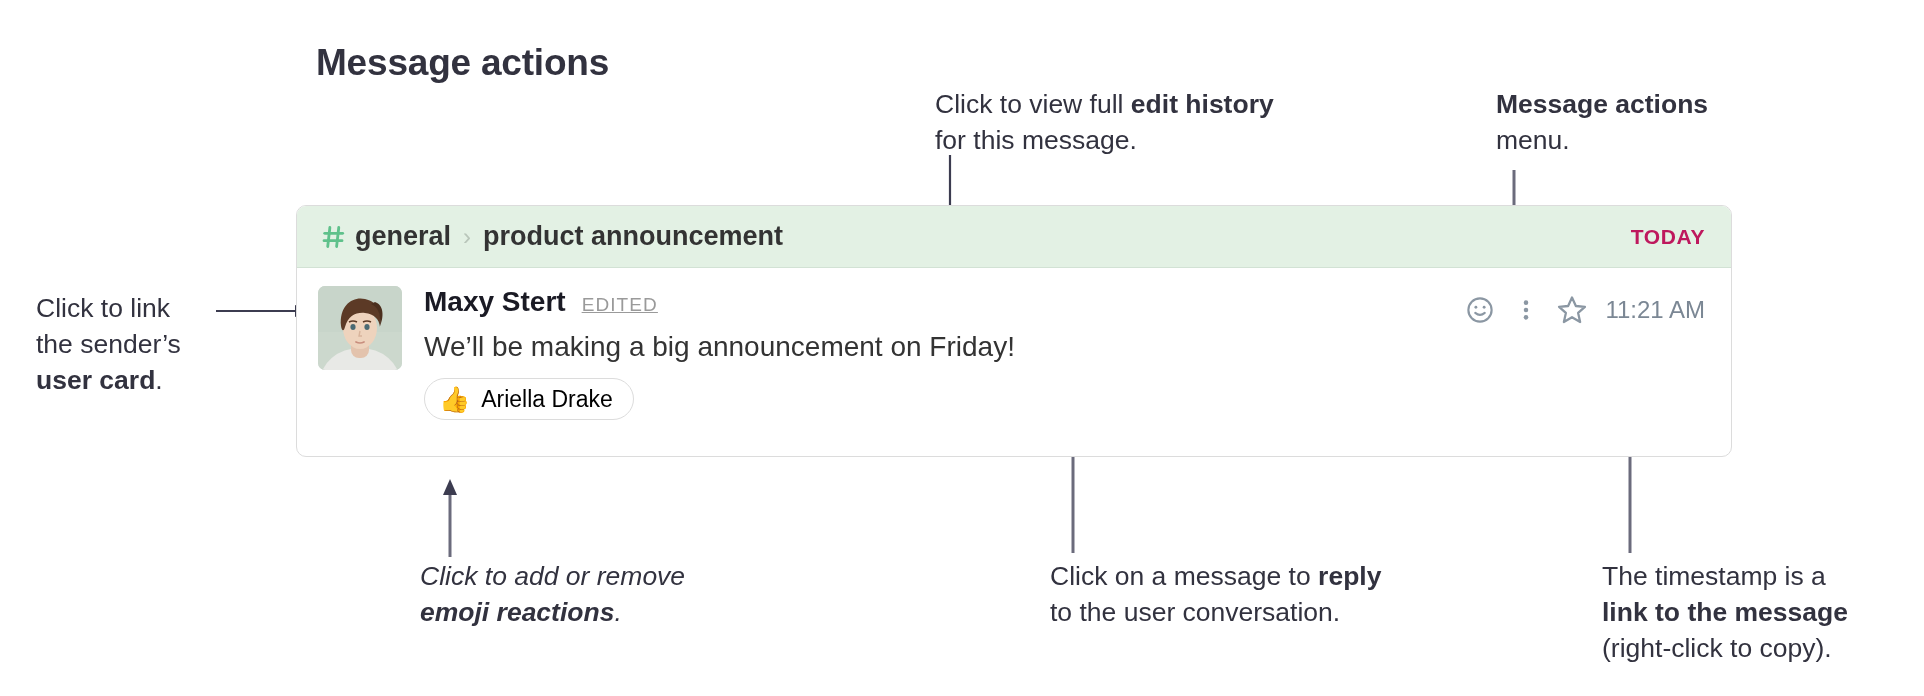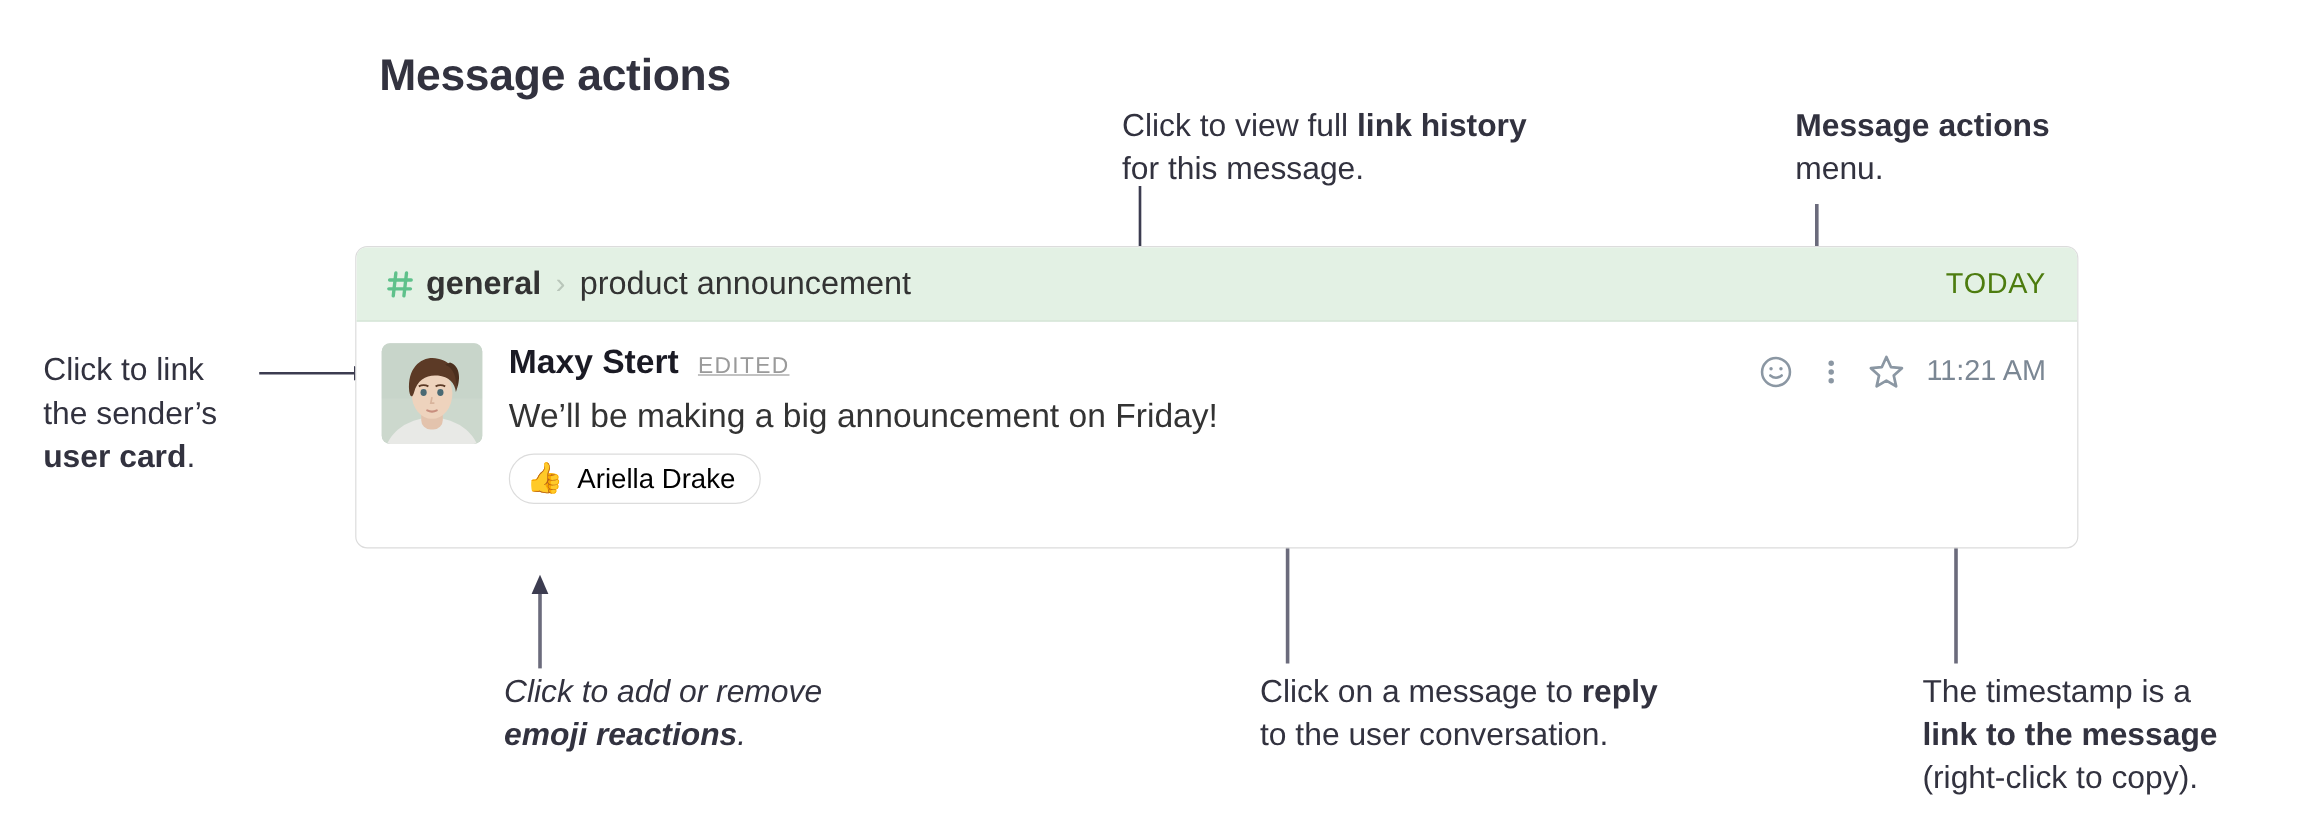--- a/index.html
+++ b/index.html
@@ -102,30 +102,30 @@
   }
   .breadcrumb-sep {
     margin: 0 12px;
     color: #b9c6ba;
     font-size: 24px;
     font-weight: 400;
     line-height: 1;
   }
   .topic-name {
     font-size: 27px;
-    font-weight: 400;
+    font-weight: 700;
     color: #333333;
     white-space: nowrap;
   }
   #recipient-date {
     margin-left: auto;
-    font-size: 24px;
-    font-weight: 400;
+    font-size: 21px;
+    font-weight: 700;
     letter-spacing: 0.6px;
-    color: #4d7c0f;
+    color: #be185d;
     white-space: nowrap;
   }
 
   
   #message-row {
     position: relative;
     padding: 18px 26px 0 21px;
     display: flex;
     align-items: flex-start;
   }
@@ -225,21 +225,21 @@
     cursor: pointer;
   }
 </style>
 </head>
 <body>
 
 <div id="stage">
 
   <div id="page-title">Message actions</div>
 
-  <div class="annot" id="annot-edit-history"><span class="line"><span>Click to view full </span><b>link history</b></span><span class="line"><span>for this message.</span></span></div>
+  <div class="annot" id="annot-edit-history"><span class="line"><span>Click to view full </span><b>edit history</b></span><span class="line"><span>for this message.</span></span></div>
   <div class="annot" id="annot-actions-menu"><span class="line"><b>Message actions</b></span><span class="line"><span>menu.</span></span></div>
   <div class="annot" id="annot-user-card"><span class="line"><span>Click to link</span></span><span class="line"><span>the sender’s</span></span><span class="line"><b>user card</b><span>.</span></span></div>
   <div class="annot" id="annot-reactions"><span class="line"><span>Click to add or remove</span></span><span class="line"><b>emoji reactions</b><span>.</span></span></div>
   <div class="annot" id="annot-reply"><span class="line"><span>Click on a message to </span><b>reply</b></span><span class="line"><span>to the user conversation.</span></span></div>
   <div class="annot" id="annot-timestamp"><span class="line"><span>The timestamp is a</span></span><span class="line"><b>link to the message</b></span><span class="line"><span>(right-click to copy).</span></span></div>
 
   <svg class="arrow-svg" style="left:0;top:0;width:1924px;height:696px;">
     <path class="arrow-path" d="M 950 155 L 950 205 C 950 268 912 296 820 303 L 700 307"></path>
     <polygon class="arrow-head" points="686,307 702,301 702,313"></polygon>
   </svg>

